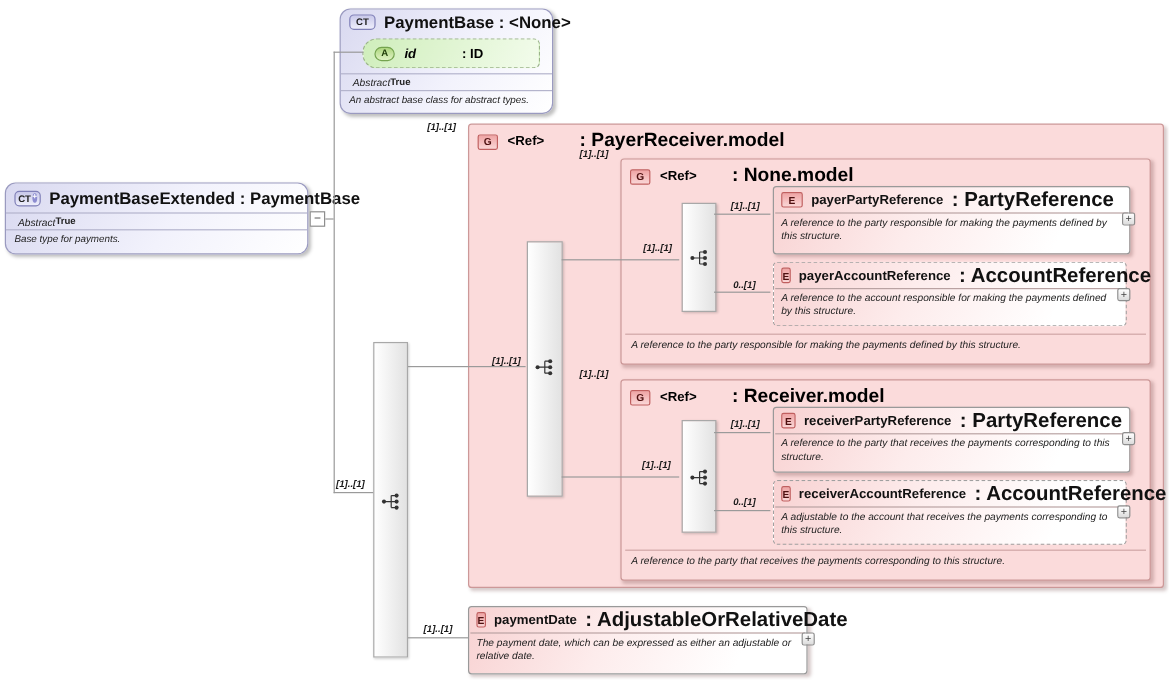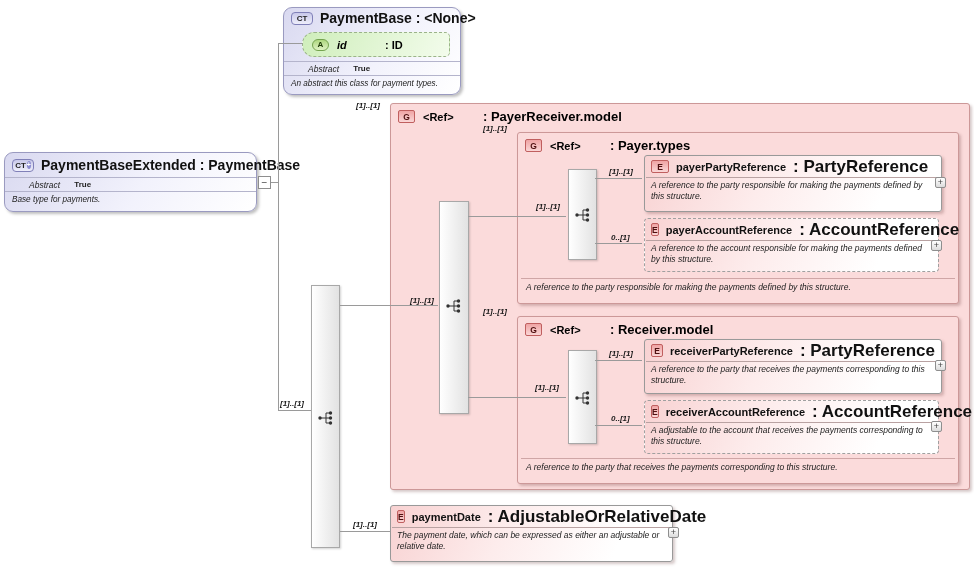--- a/index.html
+++ b/index.html
@@ -13,21 +13,21 @@
   .ctbox { position:absolute; background:linear-gradient(125deg,#d9d9f0 0%,#f2f2fc 55%,#ffffff 100%);
            border:1px solid #9a9ac0; border-radius:9px; box-shadow:2px 2px 3px rgba(0,0,0,0.25); }
   .ct-header { display:flex; align-items:center; gap:7px; padding:0 7px; height:22px; }
   .ctbox-parent .ct-header { height:20px; }
   .ct-title { font-size:14px; font-weight:bold; color:#111; white-space:nowrap; }
   .badge-ct { display:inline-flex; align-items:center; justify-content:center; gap:1px; min-width:22px; height:13px;
               padding:0 3px; border:1px solid #8080b8; border-radius:4px;
               background:linear-gradient(#c9c9ea,#eeeefb); font-size:8px; font-weight:bold; color:#222; }
   .plus-circle { display:inline-block; width:8px; height:8px; border-radius:50%; background:#8c8cd0;
                  color:#fff; font-size:7px; line-height:8px; text-align:center; font-weight:bold; }
-  .meta-row { display:flex; align-items:center; gap:14px; border-top:1px solid #b4b4cc; padding:0 24px; height:14px; }
+  .meta-row { display:flex; align-items:center; border-top:1px solid #b4b4cc; padding:0 10px; height:14px; }
   .meta-label { font-size:8.5px; font-style:italic; color:#222; }
   .meta-value { font-size:8px; font-weight:bold; color:#222; }
   .annot-row { border-top:1px solid #b4b4cc; padding:3px 7px; font-size:8.2px; font-style:italic;
                color:#222; line-height:1.3; white-space:nowrap; }
   .attr-box { margin:4px 10px 4px 18px; height:25px; display:flex; align-items:center; padding:0 9px;
               background:linear-gradient(115deg,#cfeebb,#f3fcec); border:1px dashed #9bb38a;
               border-radius:12px 5px 5px 12px; }
   .badge-a { display:inline-flex; align-items:center; justify-content:center; width:17px; height:12px;
              border:1px solid #74a34e; border-radius:6px; background:linear-gradient(#aed77f,#dff2c4);
              font-size:8px; font-weight:bold; color:#1d3a08; margin-right:8px; }
@@ -35,21 +35,21 @@
   .attr-type { font-size:11px; font-weight:bold; }
 
   
   .groupbox { position:absolute; background:#fbdbdb; border:1px solid #cc9898; border-radius:3px;
               box-shadow:2px 2px 3px rgba(90,40,40,0.25); }
   .group-header { position:absolute; top:5px; left:7px; display:flex; align-items:center; gap:4px; white-space:nowrap; }
   .badge-g { display:inline-flex; align-items:center; justify-content:center; width:17px; height:13px;
              border:1px solid #c05f5f; border-radius:2px; background:linear-gradient(#efa4a4,#fad6d6);
              font-size:8.5px; font-weight:bold; color:#4d1010; margin-right:4px; }
   .g-name { font-size:11px; font-weight:bold; width:56px; }
-  .g-type { font-size:13px; font-weight:bold; }
+  .g-type { font-size:16px; font-weight:bold; }
   .group-footer { position:absolute; left:3px; right:3px; bottom:1px; height:24px; border-top:1px solid #cfa6a6;
                   padding:3px 5px 0; font-size:8.5px; font-style:italic; color:#222; line-height:1.25; }
 
   
   .elbox { position:absolute; background:linear-gradient(115deg,#f8d2d2 0%,#fdecec 40%,#ffffff 80%);
            border:1px solid #999; border-radius:3px; box-shadow:2px 2px 3px rgba(90,40,40,0.25); }
   .elbox.dashed { border:1px dashed #a0a0a0; border-radius:4px; box-shadow:none; }
   .el-header { display:flex; align-items:center; gap:7px; padding:0 6px; height:21px; white-space:nowrap; }
   .badge-e { display:inline-flex; align-items:center; justify-content:center; width:18px; height:13px;
              border:1px solid #c05f5f; border-radius:2px; background:linear-gradient(#efa4a4,#fad6d6);
@@ -86,21 +86,21 @@
     </div>
     <div class="attr-box">
       <span class="badge-a">A</span>
       <span class="attr-name">id</span>
       <span class="attr-type">: ID</span>
     </div>
     <div class="meta-row">
       <span class="meta-label">Abstract</span>
       <span class="meta-value">True</span>
     </div>
-    <div class="annot-row">An abstract this class for payment types.</div>
+    <div class="annot-row">An abstract base class for abstract types.</div>
   </div>
 
   <div class="ctbox" style="left:4px; top:152px; width:253px; height:60px;">
     <div class="ct-header" style="height:24px;">
       <span class="badge-ct">
         <span>CT</span>
           <span class="plus-circle">+</span>
       </span>
       <span class="ct-title">PaymentBaseExtended : PaymentBase</span>
     </div>
@@ -129,21 +129,21 @@
         <circle cx="13.5" cy="3" r="1.7" fill="#333"></circle>
         <circle cx="13.5" cy="8" r="1.7" fill="#333"></circle>
         <circle cx="13.5" cy="13" r="1.7" fill="#333"></circle>
       </svg>
     </div>
 
     <div class="groupbox" style="left:126px; top:28px; width:442px; height:172px;">
       <div class="group-header">
         <span class="badge-g">G</span>
         <span class="g-name">&lt;Ref&gt;</span>
-        <span class="g-type">: Payer.types</span>
+        <span class="g-type">: None.model</span>
       </div>
       <div class="seqbar" style="left:50px; top:36px; width:29px; height:91px;">
         <svg class="seqicon" style="top:37px;" width="18" height="16" viewBox="0 0 18 16">
           <circle cx="3" cy="8" r="1.7" fill="#333"></circle>
           <line x1="3" y1="8" x2="9" y2="8" stroke="#333" stroke-width="1"></line>
           <line x1="9" y1="3" x2="9" y2="13" stroke="#333" stroke-width="1"></line>
           <line x1="9" y1="3" x2="13" y2="3" stroke="#333" stroke-width="1"></line>
           <line x1="9" y1="8" x2="13" y2="8" stroke="#333" stroke-width="1"></line>
           <line x1="9" y1="13" x2="13" y2="13" stroke="#333" stroke-width="1"></line>
           <circle cx="13.5" cy="3" r="1.7" fill="#333"></circle>

